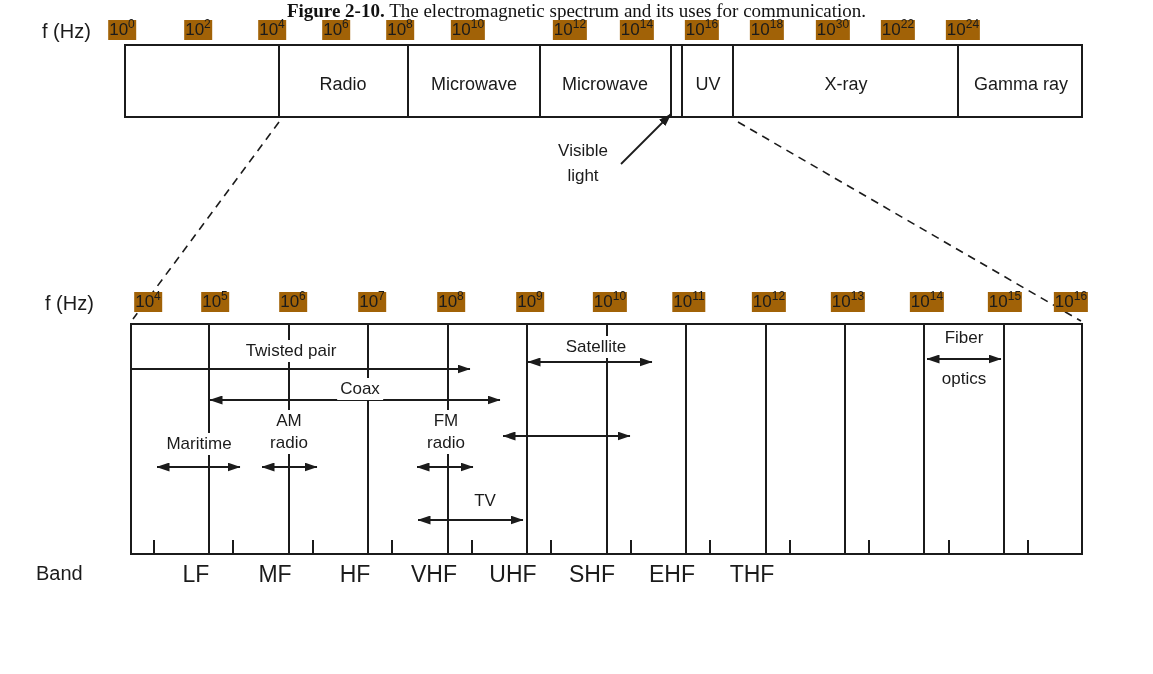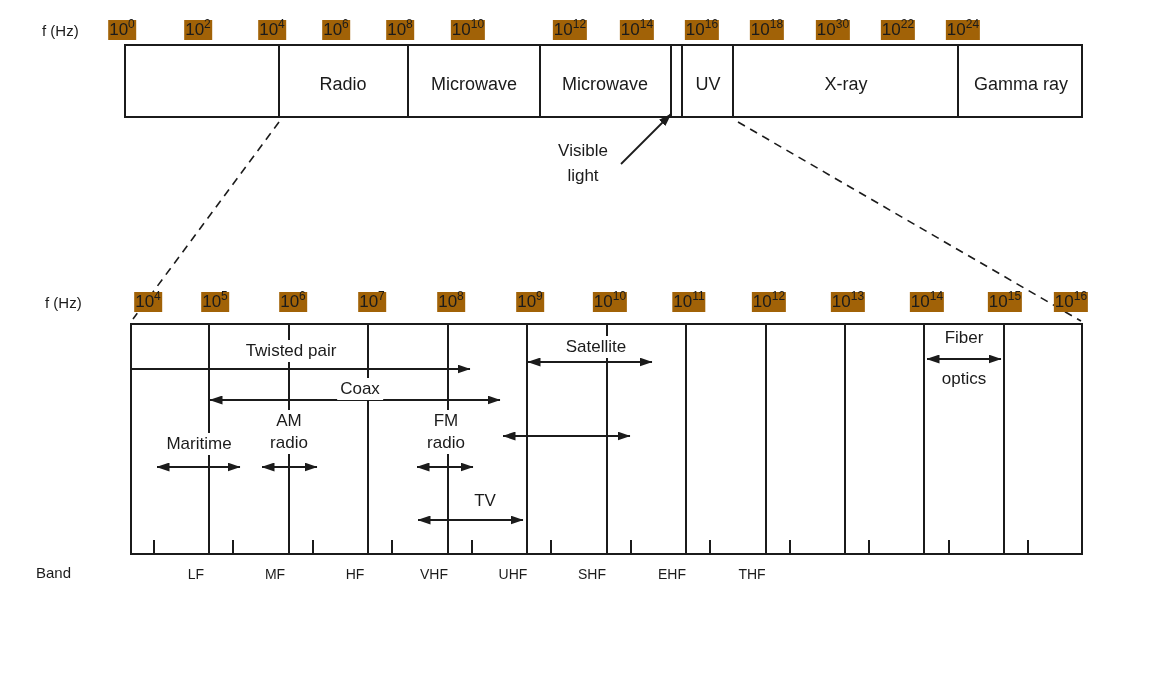--- a/index.html
+++ b/index.html
@@ -6,22 +6,22 @@
   #page{position:relative;width:1153px;height:674px;background:#fff;overflow:hidden;
         font-family:"Liberation Sans","DejaVu Sans",sans-serif;color:#1b1b1b;}
   .abs{position:absolute;}
   .box{position:absolute;border:2px solid #1b1b1b;box-sizing:border-box;background:transparent;}
   .vline{position:absolute;width:2px;background:#1b1b1b;}
   .tick-label{position:absolute;transform:translateX(-50%);font-size:17px;white-space:nowrap;background:#a16207;padding:0 1px;line-height:20px;}
   .tick-label sup{font-size:12px;line-height:0;}
   .cell-label{position:absolute;transform:translateX(-50%);font-size:18px;line-height:22px;white-space:nowrap;}
   .usage-label{position:absolute;transform:translateX(-50%);font-size:17px;line-height:22px;white-space:nowrap;
                background:#fff;padding:0 3px;text-align:center;z-index:6;}
-  .band-label{position:absolute;transform:translateX(-50%);font-size:14px;line-height:22px;white-space:nowrap;}
-  .axis-name{position:absolute;font-size:15px;line-height:20px;white-space:nowrap;}
+  .band-label{position:absolute;transform:translateX(-50%);font-size:23px;line-height:22px;white-space:nowrap;}
+  .axis-name{position:absolute;font-size:20px;line-height:20px;white-space:nowrap;}
   #overlay{position:absolute;left:0;top:0;z-index:5;pointer-events:none;}
   #caption{position:absolute;left:0;top:630;width:1153px;text-align:center;
            font-family:"Liberation Serif","DejaVu Serif",serif;font-size:19px;color:#111;}
   #caption .figno{font-weight:bold;}
   .tl{z-index:6;}
 </style>
 </head>
 <body>
 
 <div id="page">
@@ -162,14 +162,19 @@
       <line x1="528" y1="362" x2="652" y2="362" marker-start="url(#aL)" marker-end="url(#aR)"></line>
       <line x1="503" y1="436" x2="630" y2="436" marker-start="url(#aL)" marker-end="url(#aR)"></line>
       <line x1="157" y1="467" x2="240" y2="467" marker-start="url(#aL)" marker-end="url(#aR)"></line>
       <line x1="262" y1="467" x2="317" y2="467" marker-start="url(#aL)" marker-end="url(#aR)"></line>
       <line x1="417" y1="467" x2="473" y2="467" marker-start="url(#aL)" marker-end="url(#aR)"></line>
       <line x1="418" y1="520" x2="523" y2="520" marker-start="url(#aL)" marker-end="url(#aR)"></line>
       <line x1="927" y1="359" x2="1001" y2="359" marker-start="url(#aL)" marker-end="url(#aR)"></line>
     </g>
   </svg>
 
+  <div id="caption">
+    <span class="figno">Figure 2-10.</span>
+    <span> </span>
+    <span>The electromagnetic spectrum and its uses for communication.</span>
+  </div>
 
 </div>
 
 </body></html>

